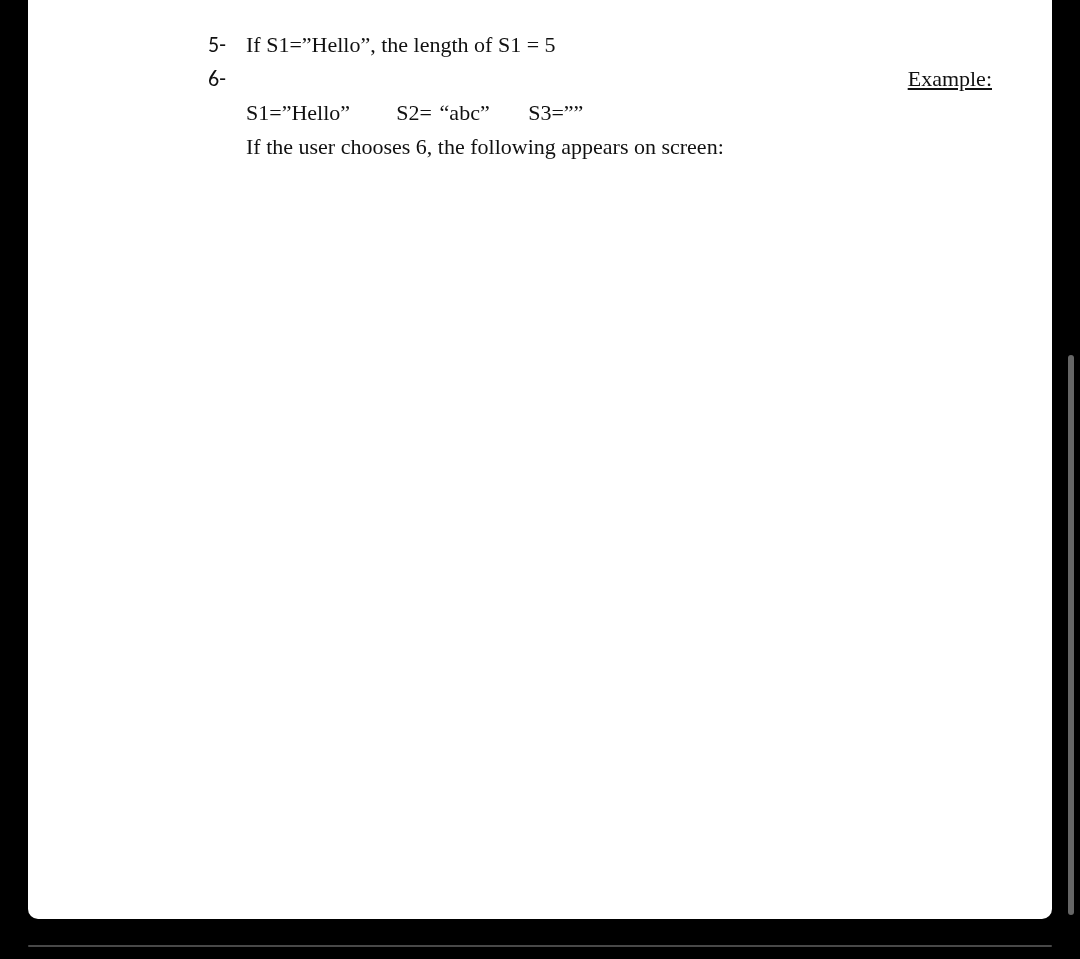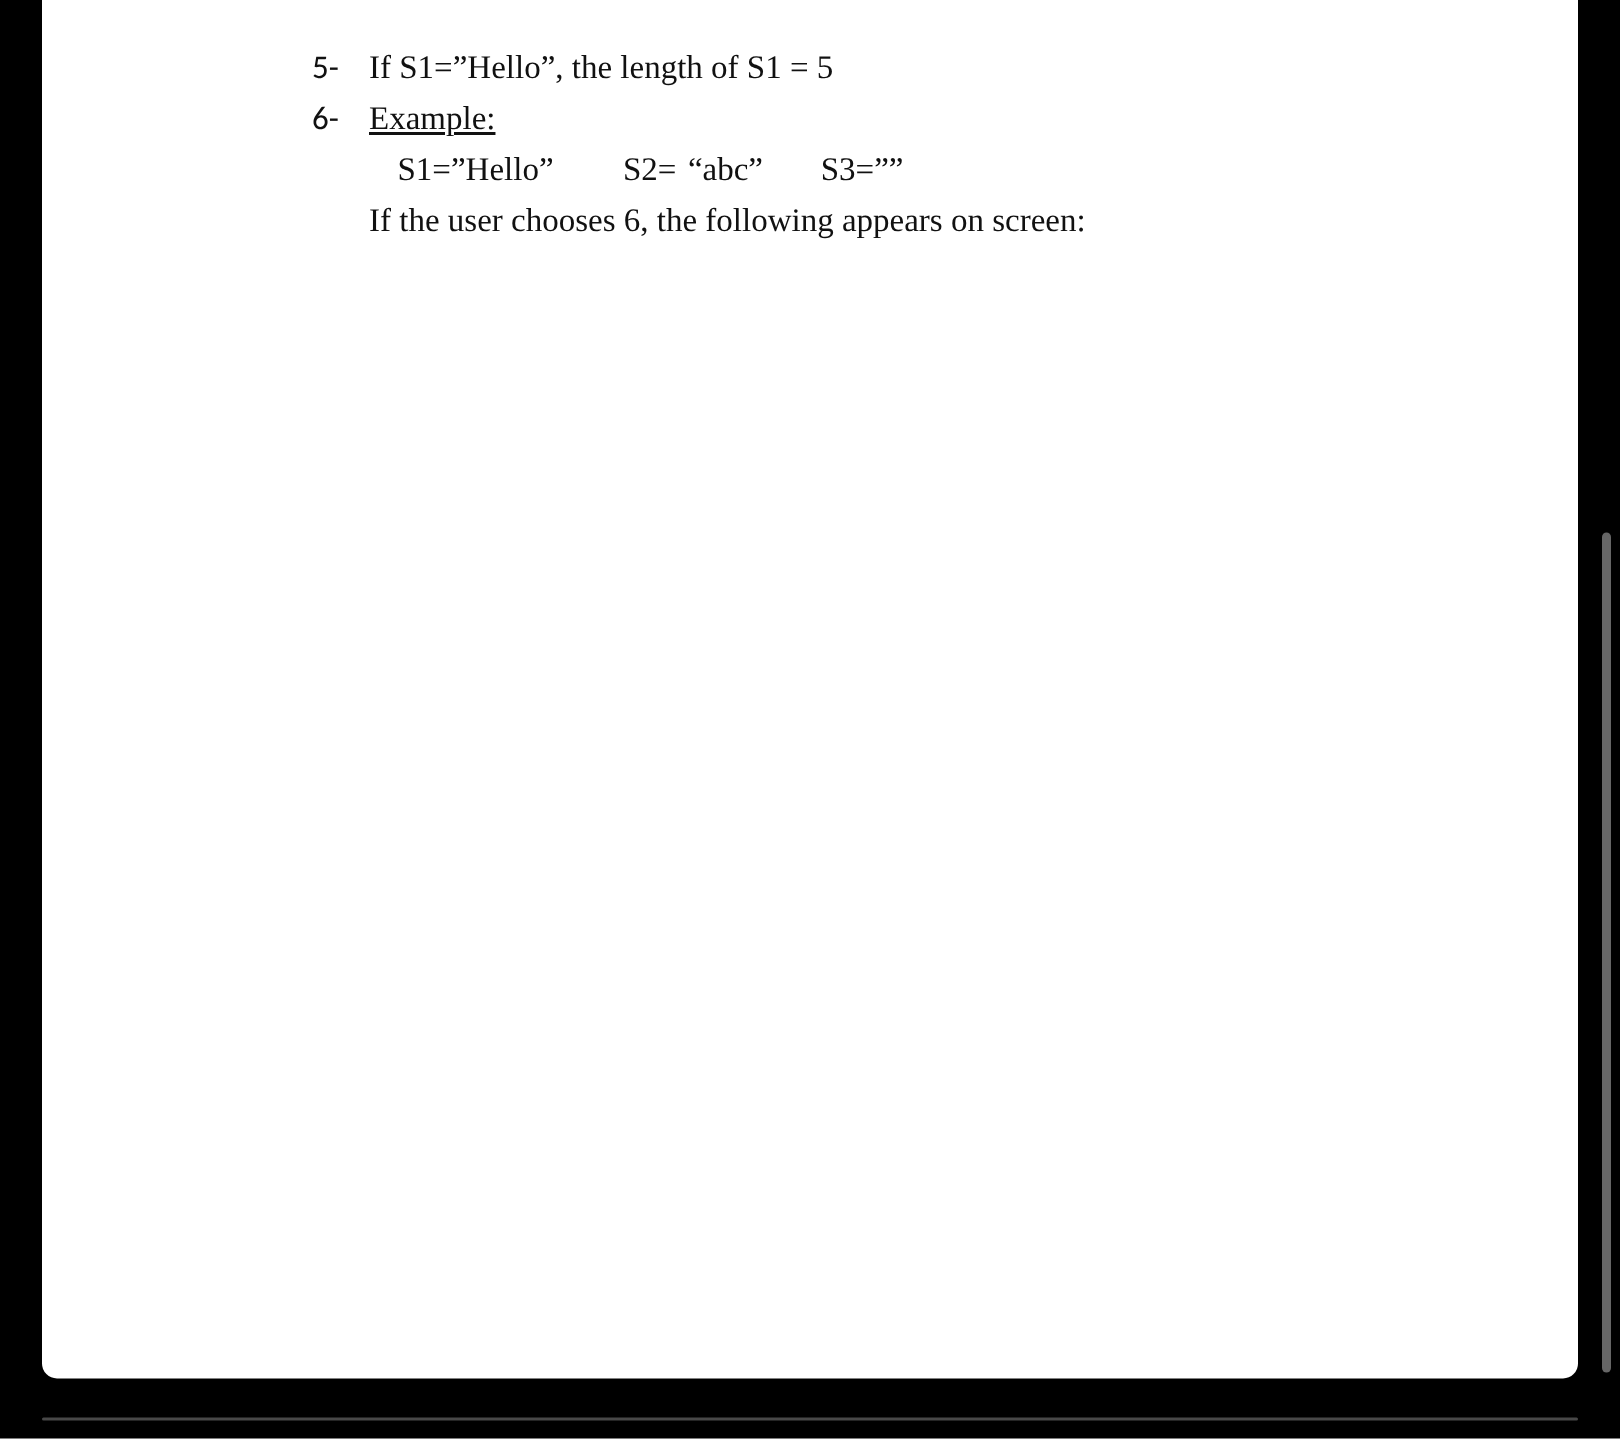--- a/index.html
+++ b/index.html
@@ -39,24 +39,24 @@
       white-space: pre;
       width: 38px;
       flex-shrink: 0;
     }
     .item-body {
       flex: 1;
       font-family: Liberation Serif, serif;
     }
     .underline {
       text-decoration: underline;
+      text-align: right;
     }
     .gap-line {
       word-spacing: 0.1em;
-      margin-left: 19px;
     }
     .scrollbar-right {
       position: absolute;
       right: 6px;
       top: 0;
       width: 8px;
       height: 920px;
     }
     .scroll-thumb-right {
       position: absolute;

